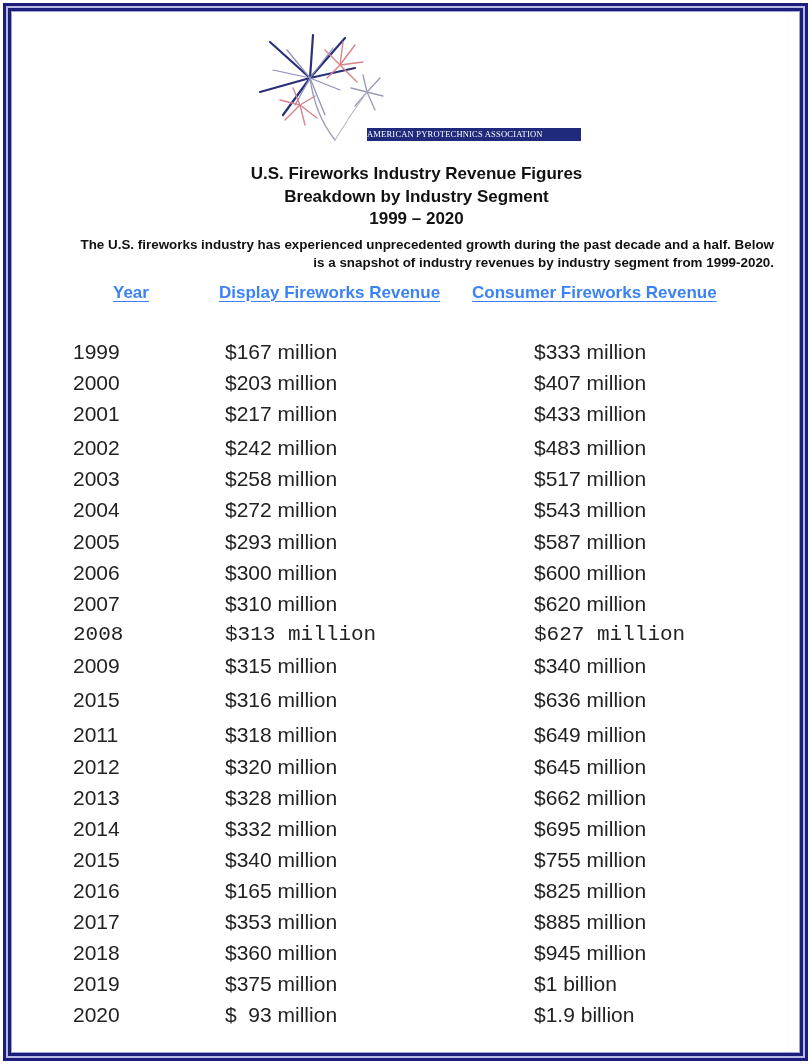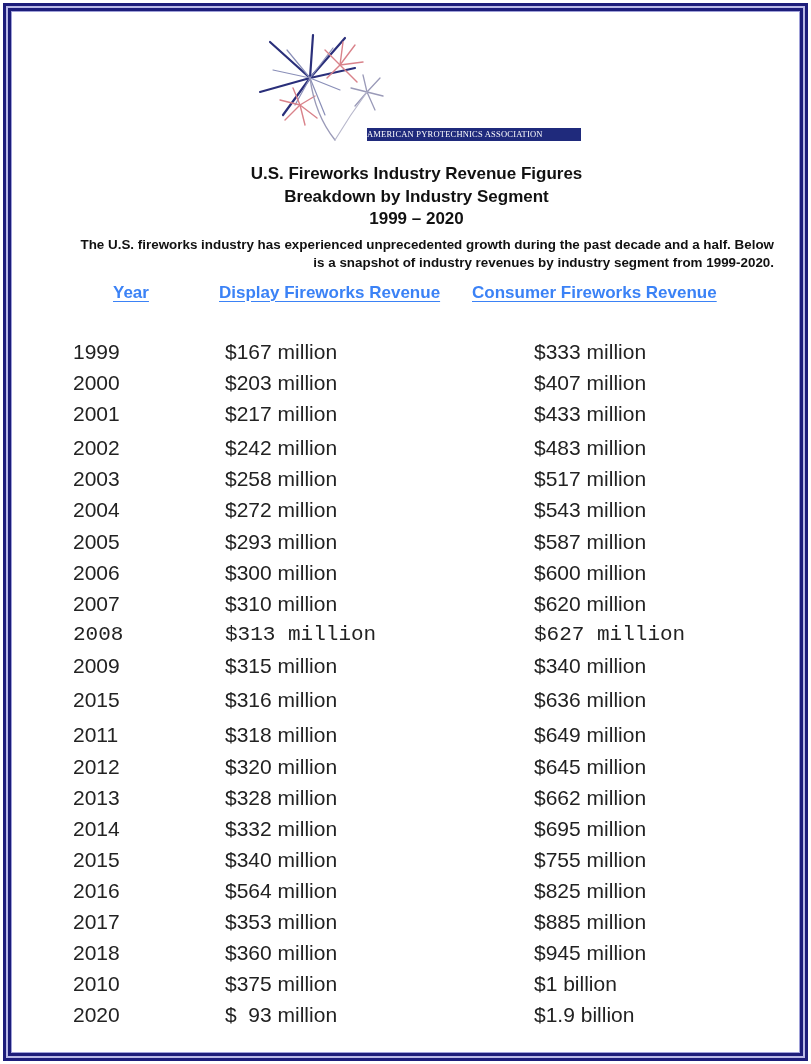--- a/index.html
+++ b/index.html
@@ -177,35 +177,35 @@
         <span class="c-disp">$332 million</span>
         <span class="c-cons">$695 million</span>
       </div>
       <div class="row" style="top: 819px; padding-left: 42px;">
         <span class="c-year">2015</span>
         <span class="c-disp">$340 million</span>
         <span class="c-cons">$755 million</span>
       </div>
       <div class="row" style="top: 850px; padding-left: 38px;">
         <span class="c-year">2016</span>
-        <span class="c-disp">$564 million</span>
+        <span class="c-disp">$165 million</span>
         <span class="c-cons">$825 million</span>
       </div>
       <div class="row" style="top: 881px;">
         <span class="c-year">2017</span>
         <span class="c-disp">$353 million</span>
         <span class="c-cons">$885 million</span>
       </div>
       <div class="row" style="top: 912px;">
         <span class="c-year">2018</span>
         <span class="c-disp">$360 million</span>
         <span class="c-cons">$945 million</span>
       </div>
       <div class="row" style="top: 943px;">
-        <span class="c-year">2010</span>
+        <span class="c-year">2019</span>
         <span class="c-disp">$375 million</span>
         <span class="c-cons">$1 billion</span>
       </div>
       <div class="row" style="top: 974px;">
         <span class="c-year">2020</span>
         <span class="c-disp">$  93 million</span>
         <span class="c-cons">$1.9 billion</span>
       </div>
     </div>
 </div>

